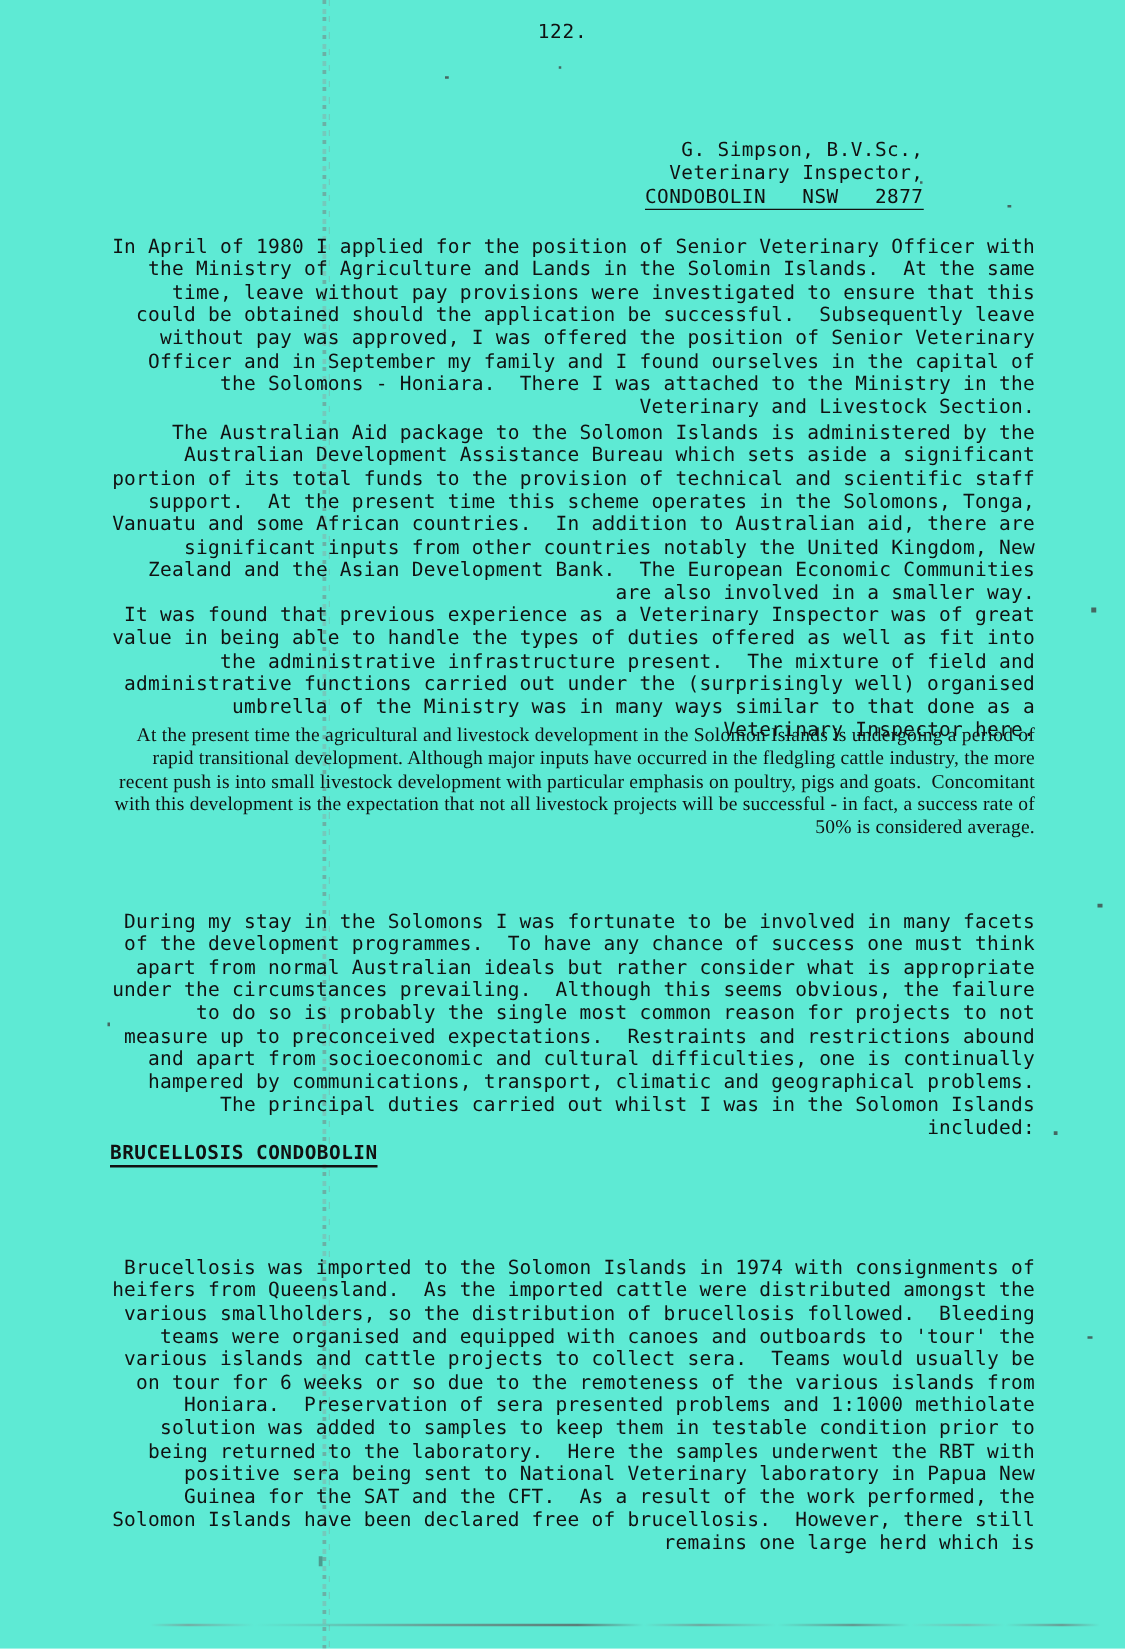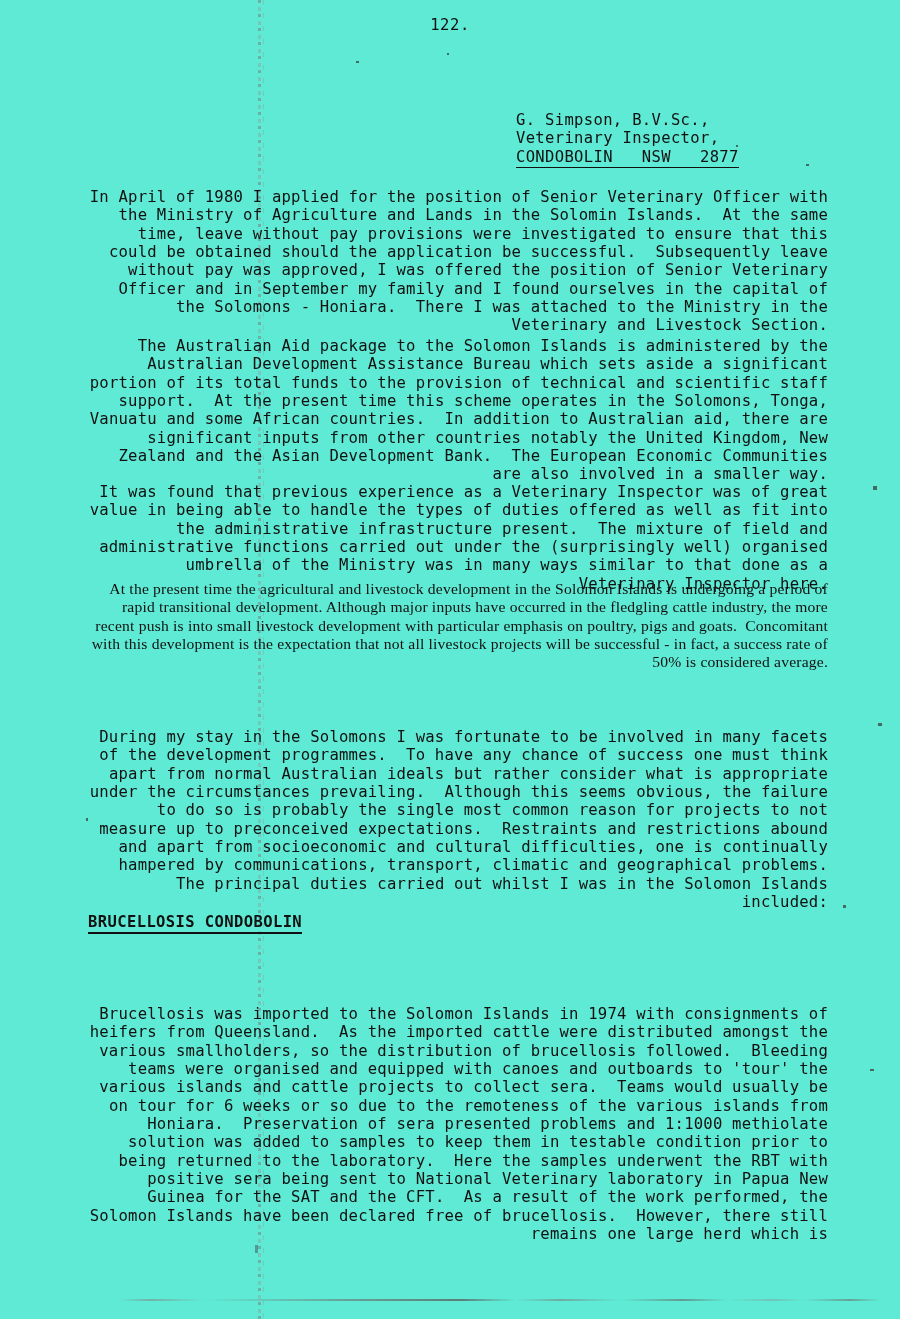--- a/index.html
+++ b/index.html
@@ -105,20 +105,21 @@
     white-space: pre;
   }
   .byline {
     position: absolute;
     left: 516px;
     top: 111px;
     font-size: 15.5px;
     line-height: 18.4px;
     white-space: pre;
     letter-spacing: 0.35px;
+    text-align: right;
   }
   .byline .addr {
     display: inline-block;
     border-bottom: 1.5px solid #111;
     padding-bottom: 1px;
   }
   .body-text {
     position: absolute;
     left: 88px;
     width: 740px;

